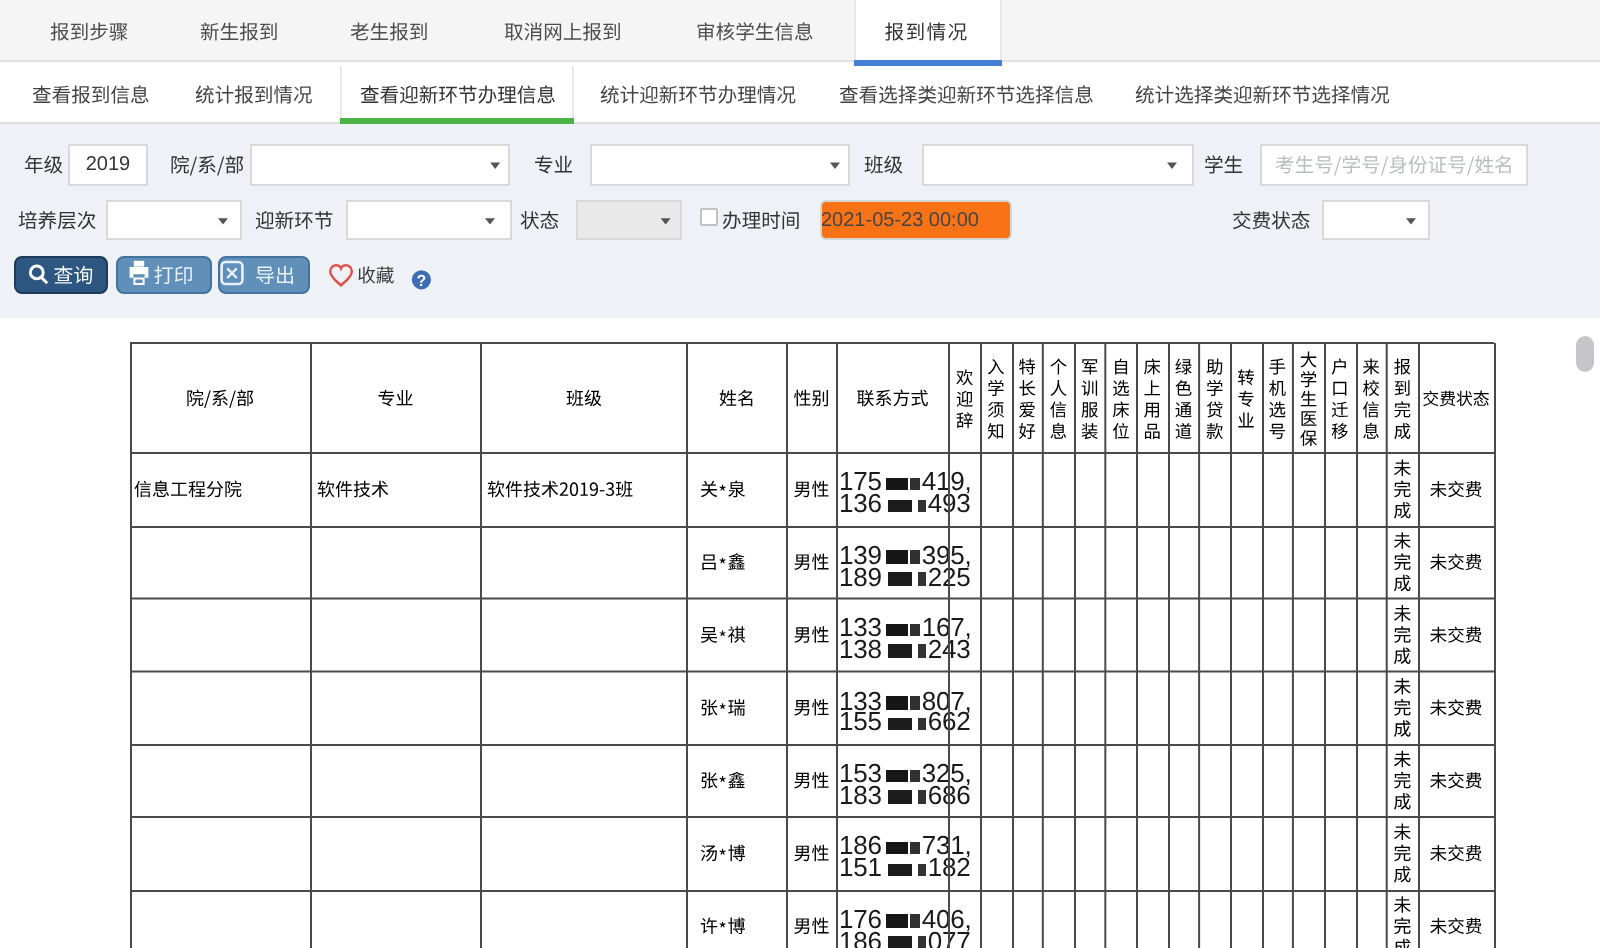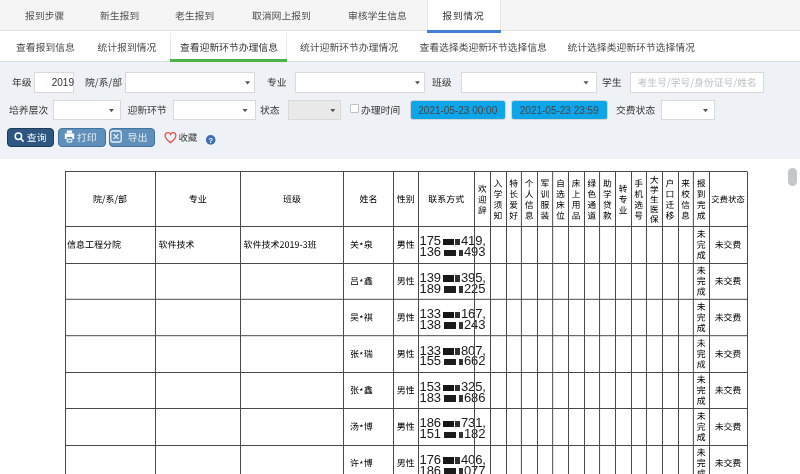--- a/index.html
+++ b/index.html
@@ -11,30 +11,30 @@
 #blue{left:427px;top:30px;width:74px;height:3px;background:#4480d8}
 
 #nav2{left:0;top:33px;width:800px;height:29px;background:#fff;border-bottom:1px solid #ddd}
 #tab2{left:170px;top:33px;width:117px;height:29px;background:#fff;border-left:1px solid #e9e9e9;border-right:1px solid #e9e9e9}
 #green{left:170px;top:59px;width:117px;height:3px;background:#4cb347}
 
 #form{left:0;top:62px;width:800px;height:97px;background:#eef1f5}
 .inp{background:#fff;border:1px solid #d9d9d9}
 .sel{background:#fff;border:1px solid #d9d9d9}
 .dis{background:#e9e9e9}
-.date{background:#0ea5e9;border:1px solid #d4d4d4;border-radius:3px;
-font-size:10px;color:#444;text-align:center;line-height:19px}
+.date{background:#f97316;border:1px solid #d4d4d4;border-radius:3px;
+font-size:10px;color:#444;text-align:left;line-height:19px}
 #cb{left:350px;top:103.5px;width:9px;height:9px;background:#fff;border:1px solid #c2c2c2;border-radius:1px}
 
 .btn{height:19px;border-radius:4px;top:128px}
 #b1{left:7px;width:47px;background:#2d5780;border:1px solid #1c3b58}
 #b2{left:57.5px;width:48px;background:#6090ba;border:1px solid #42739f}
 #b3{left:108.5px;width:46.5px;background:#6090ba;border:1px solid #42739f}
 
-#yr{left:34px;top:72px;width:40px;height:21px;font-size:10px;color:#333;text-align:right;line-height:21px}
+#yr{left:34px;top:72px;width:40px;height:21px;font-size:10px;color:#333;text-align:center;line-height:21px}
 
 .ph{position:absolute;left:419.5px;font-size:13px;color:#1a1a1a;line-height:10.8px;letter-spacing:-0.1px}
 .rx{display:inline-block;width:11px;height:6.5px;background:#161616;margin:0 1px 0 2px}
 .rx2{display:inline-block;width:5px;height:6.5px;background:#303030;margin:0 1px 0 0}
 .rx3{display:inline-block;width:12px;height:6.5px;background:#1c1c1c;margin:0 3px 0 3px}
 .rx4{display:inline-block;width:4px;height:6.5px;background:#333;margin:0 1px 0 0}
 #sb{left:787.5px;top:167.5px;width:9.5px;height:18px;background:#c4c7ca;border-radius:4.5px}
 </style></head>
 <body>
 <div id="page">
@@ -49,21 +49,20 @@
 <div class="abs" id="yr">2019</div>
 <div class="abs sel" style="left:125px;top:72px;width:130px;height:21px"></div>
 <div class="abs sel" style="left:295px;top:72px;width:130px;height:21px"></div>
 <div class="abs sel" style="left:461px;top:72px;width:136px;height:21px"></div>
 <div class="abs inp" style="left:630px;top:72px;width:134px;height:21px"></div>
 <div class="abs sel" style="left:53px;top:100px;width:68px;height:20px"></div>
 <div class="abs sel" style="left:173px;top:100px;width:82.5px;height:20px"></div>
 <div class="abs sel dis" style="left:287.5px;top:100px;width:53.5px;height:20px"></div>
 <div class="abs" id="cb"></div>
 <div class="abs date" style="left:409.5px;top:100px;width:96.5px;height:20px">2021-05-23 00:00</div>
-<div class="abs date" style="left:510.5px;top:100px;width:97.5px;height:20px">2021-05-23 23:59</div>
 <div class="abs sel" style="left:661px;top:100px;width:54px;height:20px"></div>
 <div class="abs btn" id="b1"></div>
 <div class="abs btn" id="b2"></div>
 <div class="abs btn" id="b3"></div>
 <div class="abs" id="sb"></div>
 <div class="ph" style="top:236.4px">175<span class="rx"></span><span class="rx2"></span>419,<br>136<span class="rx3"></span><span class="rx4"></span>493</div>
     <div class="ph" style="top:272.8px">139<span class="rx"></span><span class="rx2"></span>395,<br>189<span class="rx3"></span><span class="rx4"></span>225</div>
     <div class="ph" style="top:309.2px">133<span class="rx"></span><span class="rx2"></span>167,<br>138<span class="rx3"></span><span class="rx4"></span>243</div>
     <div class="ph" style="top:345.6px">133<span class="rx"></span><span class="rx2"></span>807,<br>155<span class="rx3"></span><span class="rx4"></span>662</div>
     <div class="ph" style="top:382.0px">153<span class="rx"></span><span class="rx2"></span>325,<br>183<span class="rx3"></span><span class="rx4"></span>686</div>

